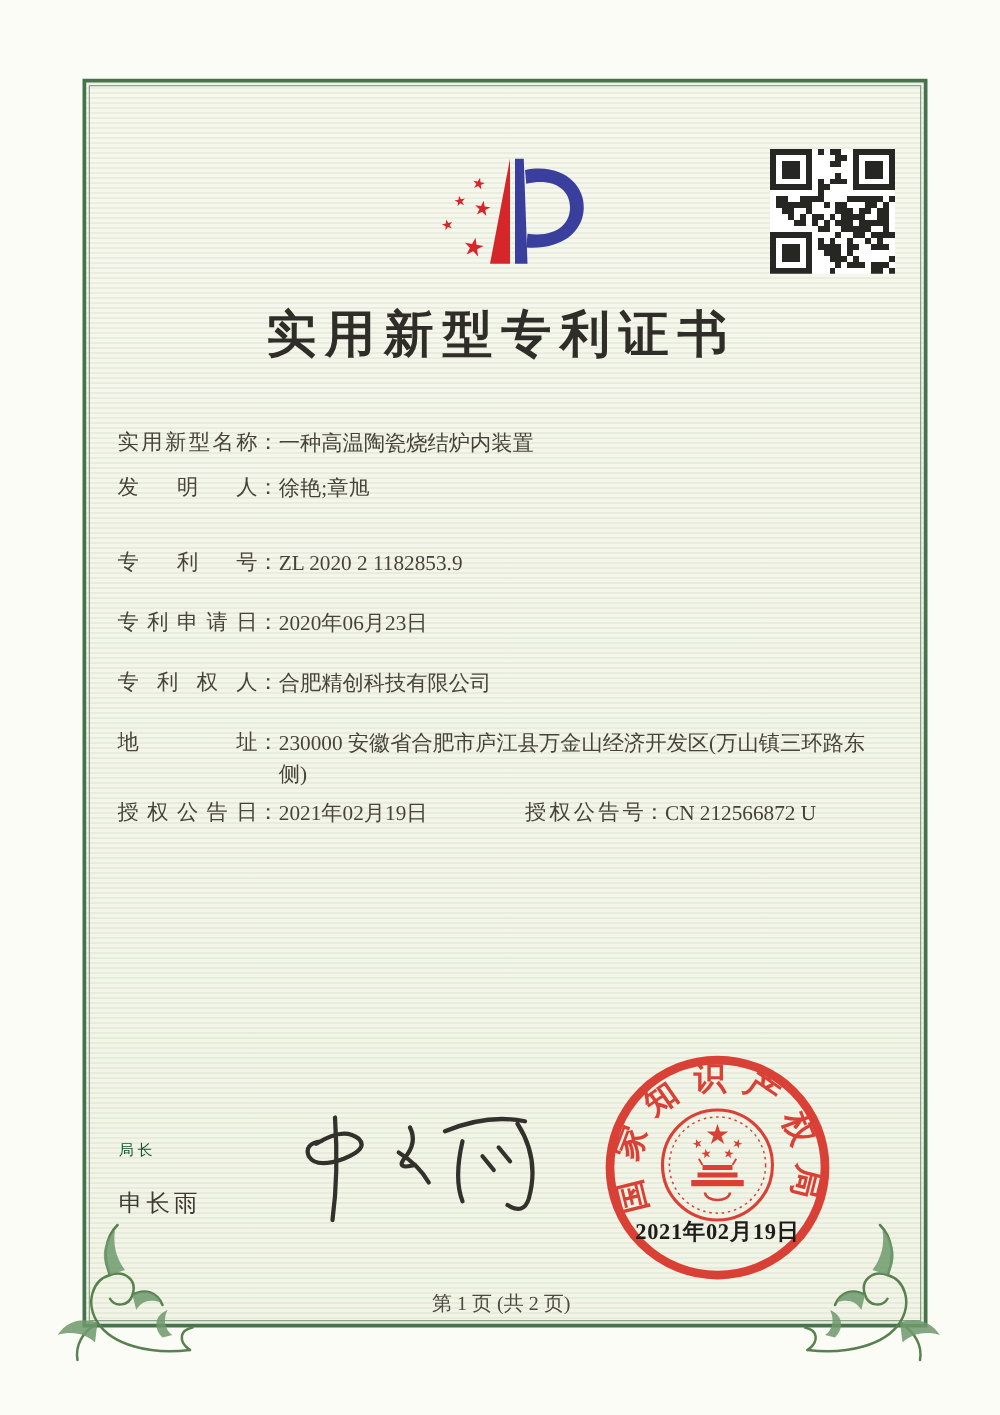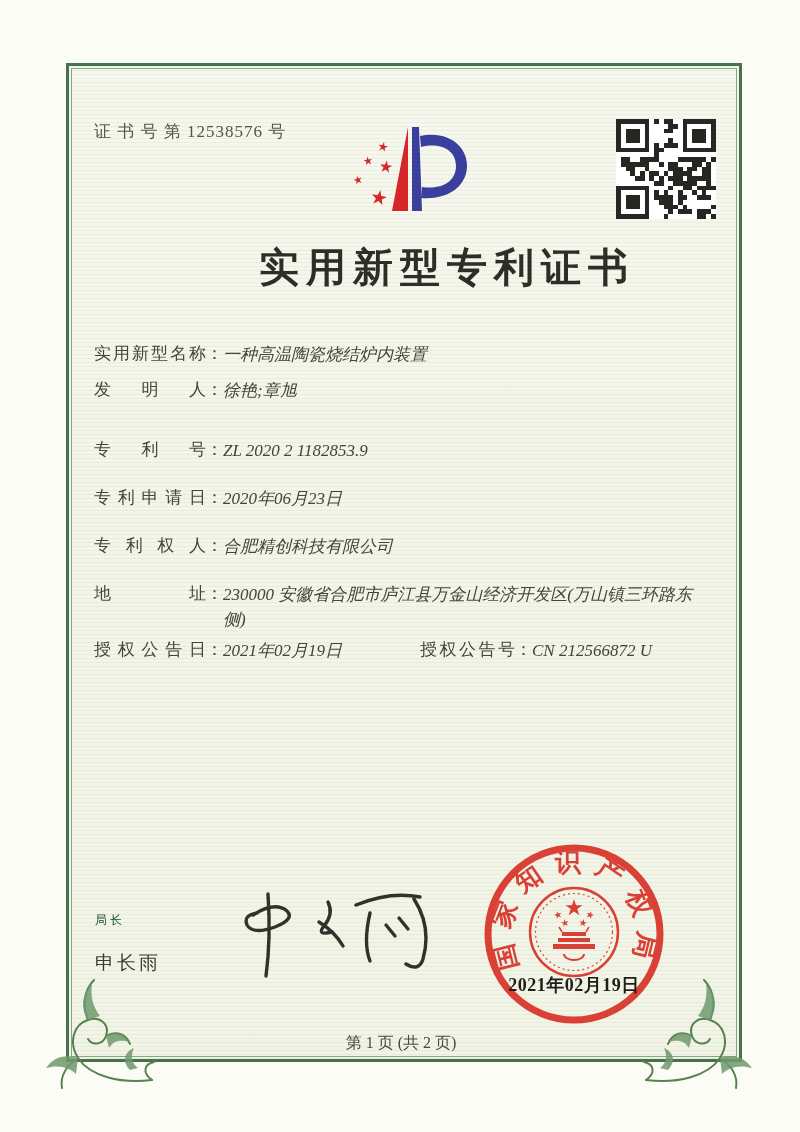--- a/index.html
+++ b/index.html
@@ -15,30 +15,30 @@
     left:66px;top:63px;width:670px;height:993px;
     border:3px solid #47724e;
     background:
       repeating-linear-gradient(180deg, rgba(150,170,125,.12) 0 1px, rgba(255,255,255,0) 1px 4px),
       linear-gradient(#f6f7ed,#f2f4e7);
   }
   .panel-inner{position:absolute;inset:2px;border:1.5px solid #84a587;pointer-events:none;}
   .cert-no{left:94px;top:120px;font-size:17px;letter-spacing:1px;color:#56544b;}
   .title{
     left:66px;top:240px;width:670px;text-align:center;
-    font-size:40px;font-weight:bold;letter-spacing:7px;color:#2f2d27;padding-left:46px;
+    font-size:40px;font-weight:bold;letter-spacing:7px;color:#2f2d27;
   }
   .fields{left:94px;top:342px;width:620px;font-size:17px;}
   .frow{position:absolute;left:0;width:620px;}
   .flabel{
     display:inline-block;width:112px;vertical-align:top;
     text-align:justify;text-align-last:justify;
   }
   .fcolon{display:inline-block;vertical-align:top;}
-  .fvalue{display:inline-block;vertical-align:top;max-width:470px;line-height:25px;font-style:italic;}
+  .fvalue{display:inline-block;vertical-align:top;max-width:470px;line-height:25px;}
   .fpair2{position:absolute;left:326px;top:0;white-space:nowrap;}
   .fpair2 .flabel{width:95px;}
   .body-text{left:94px;top:663px;width:618px;font-size:16.5px;line-height:27.5px;text-align:justify;color:#47453c;}
   .body-text p{margin:0;text-indent:2em;}
   .sig-title{left:95px;top:912px;font-size:12px;letter-spacing:3px;color:#14532d;}
   .sig-name{left:95px;top:950px;font-size:19px;letter-spacing:3px;color:#3c3a33;}
   .page-info{left:66px;top:1033px;width:670px;text-align:center;font-size:16px;color:#4a483f;}
   .back-note{left:210px;top:1079px;width:330px;text-align:center;font-size:17px;color:#45433a;}
   .seal-date{left:474px;top:973px;width:200px;text-align:center;font-size:18px;font-weight:600;color:#1f1d19;letter-spacing:.5px;}
   .seal-svg{left:474px;top:836px;opacity:.93;}
@@ -50,21 +50,20 @@
 </style>
 </head>
 <body>
 
 <div class="sheet">
 
   <div class="abs panel">
     <div class="panel-inner"></div>
   </div>
 
-  <div class="abs cert-no">证 书 号 第 12538576 号</div>
 
   <svg class="abs logo" width="150" height="128" viewBox="0 0 150 128">
     <defs>
       <path id="st" d="M0,-1L0.2245,-0.309 0.951,-0.309 0.3633,0.118 0.5878,0.809 0,0.382 -0.5878,0.809 -0.3633,0.118 -0.951,-0.309 -0.2245,-0.309Z"></path>
     </defs>
     <g fill="#d5262a">
       <use href="#st" transform="translate(45,37) scale(5) rotate(12)"></use>
       <use href="#st" transform="translate(30,51) scale(4.5) rotate(-10)"></use>
       <use href="#st" transform="translate(48,57) scale(6.5) rotate(8)"></use>
       <use href="#st" transform="translate(20,70) scale(4.5) rotate(-14)"></use>

